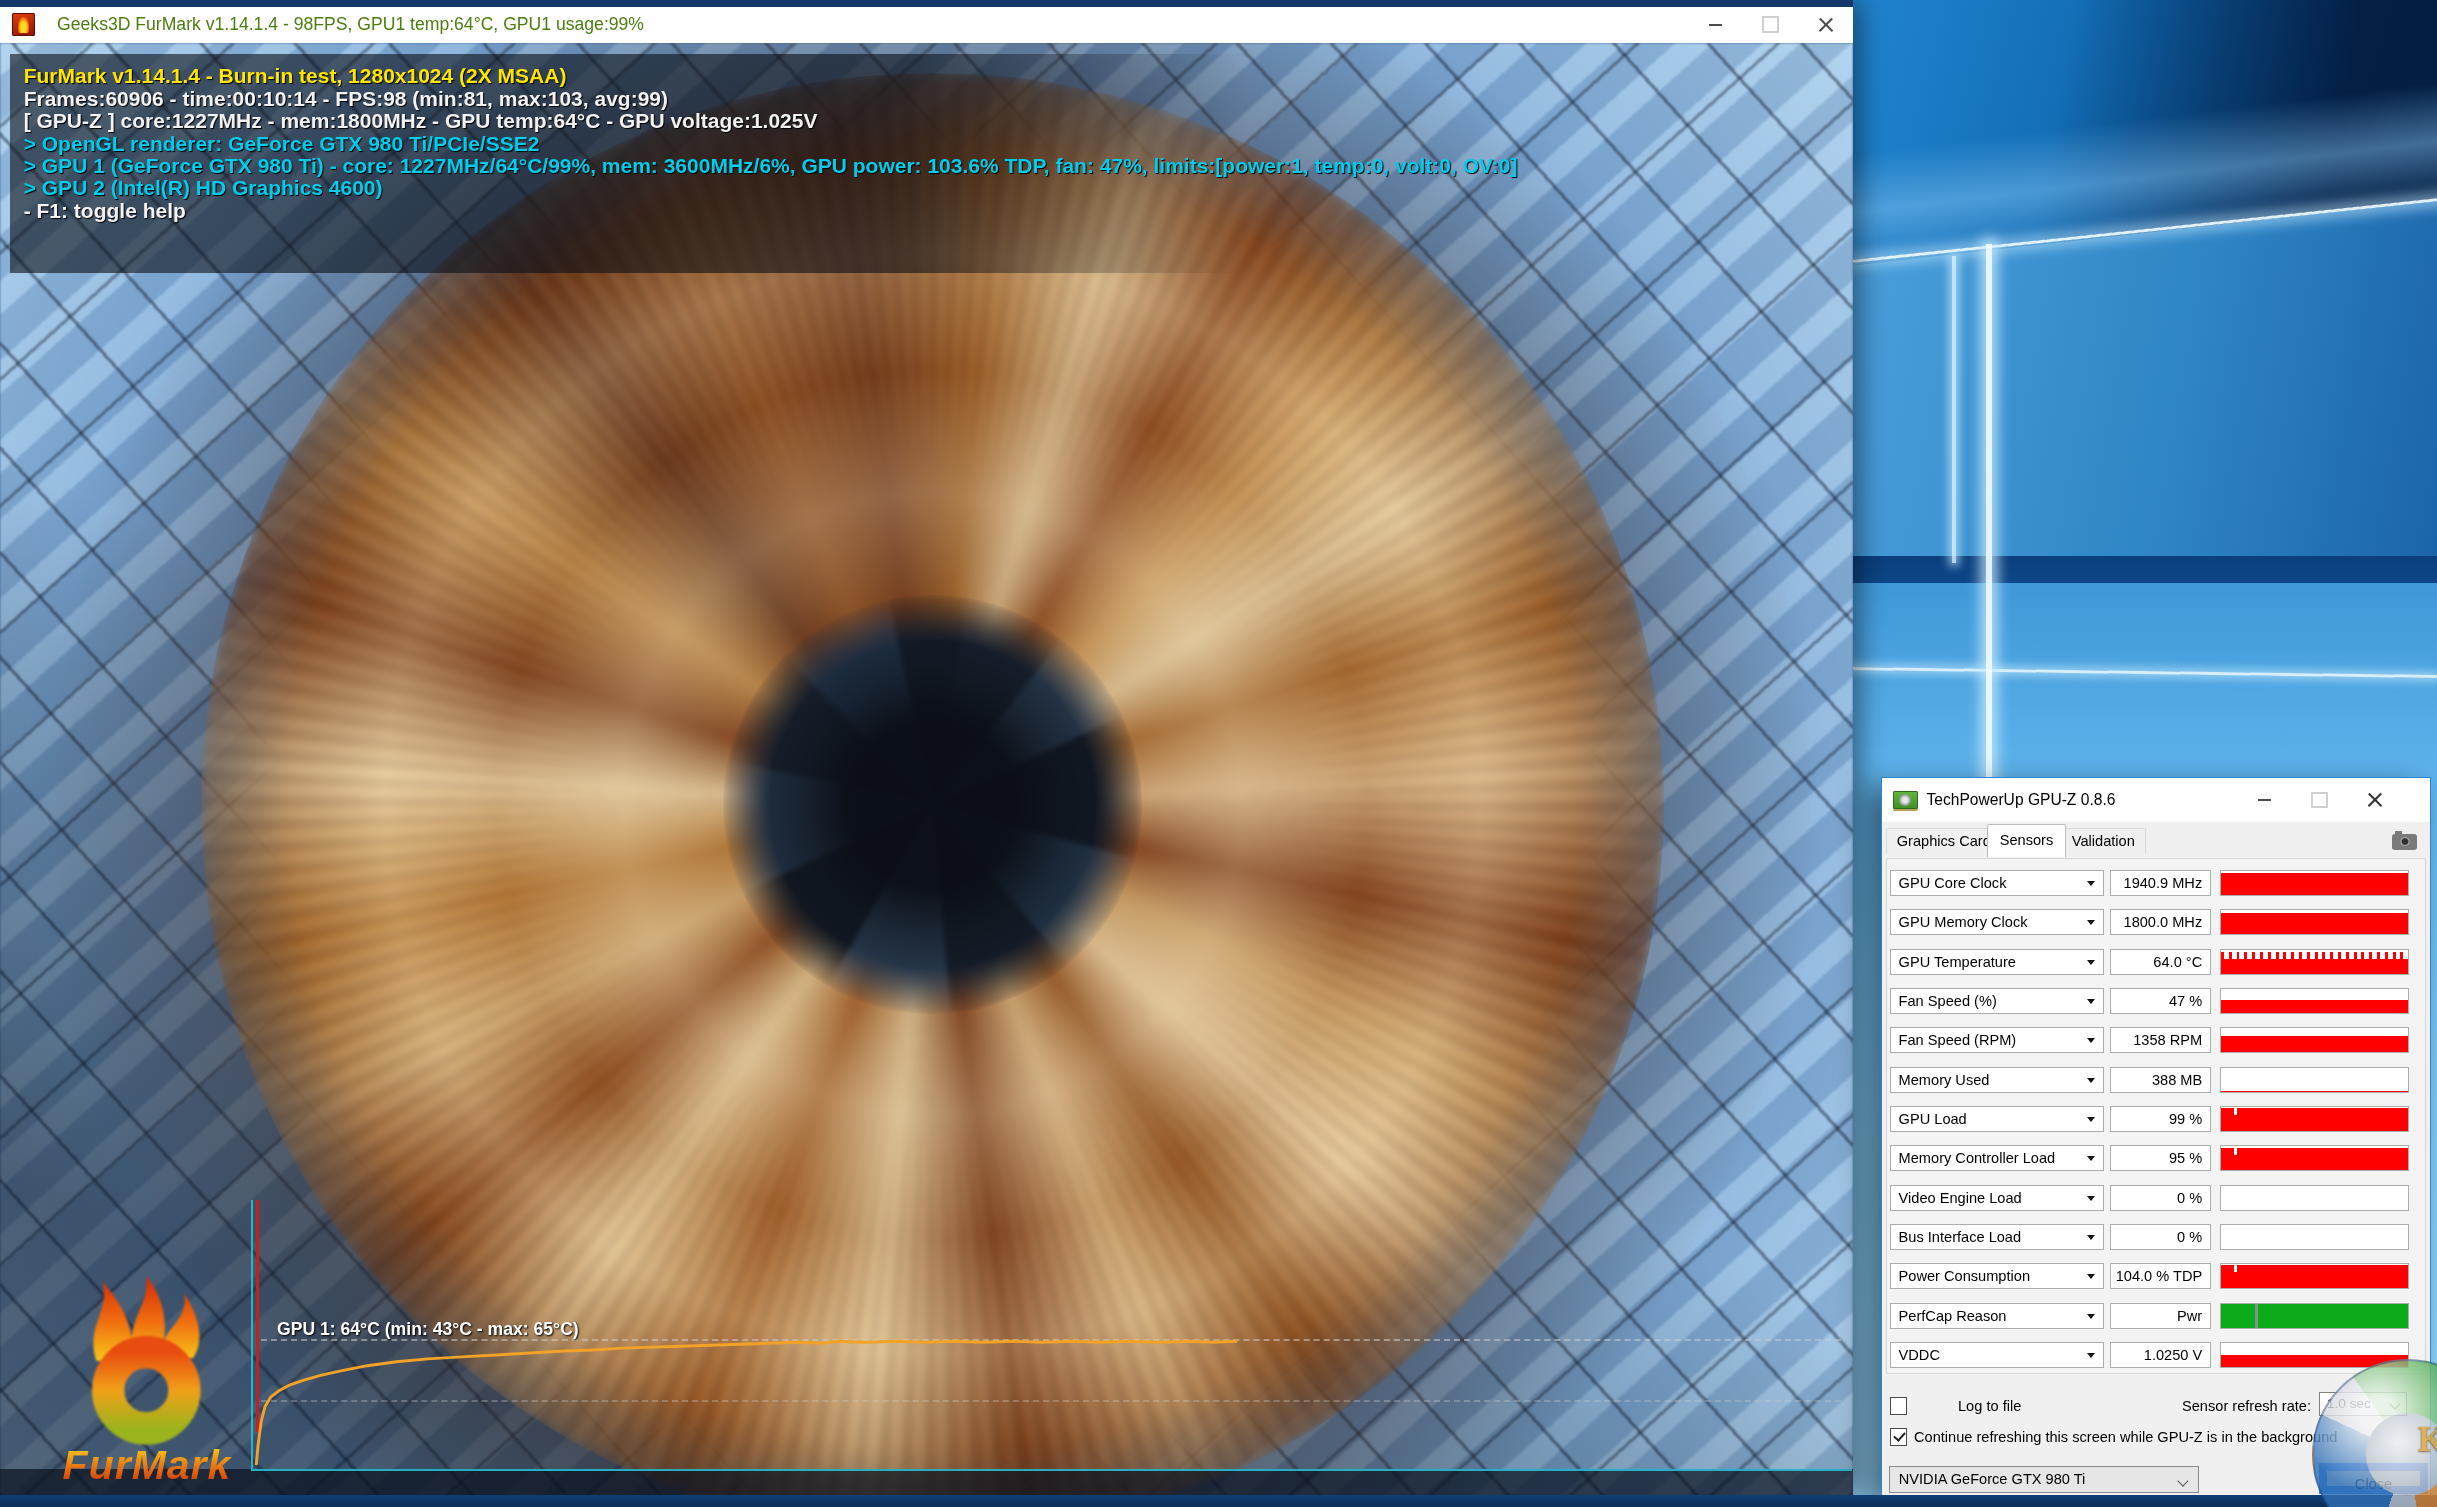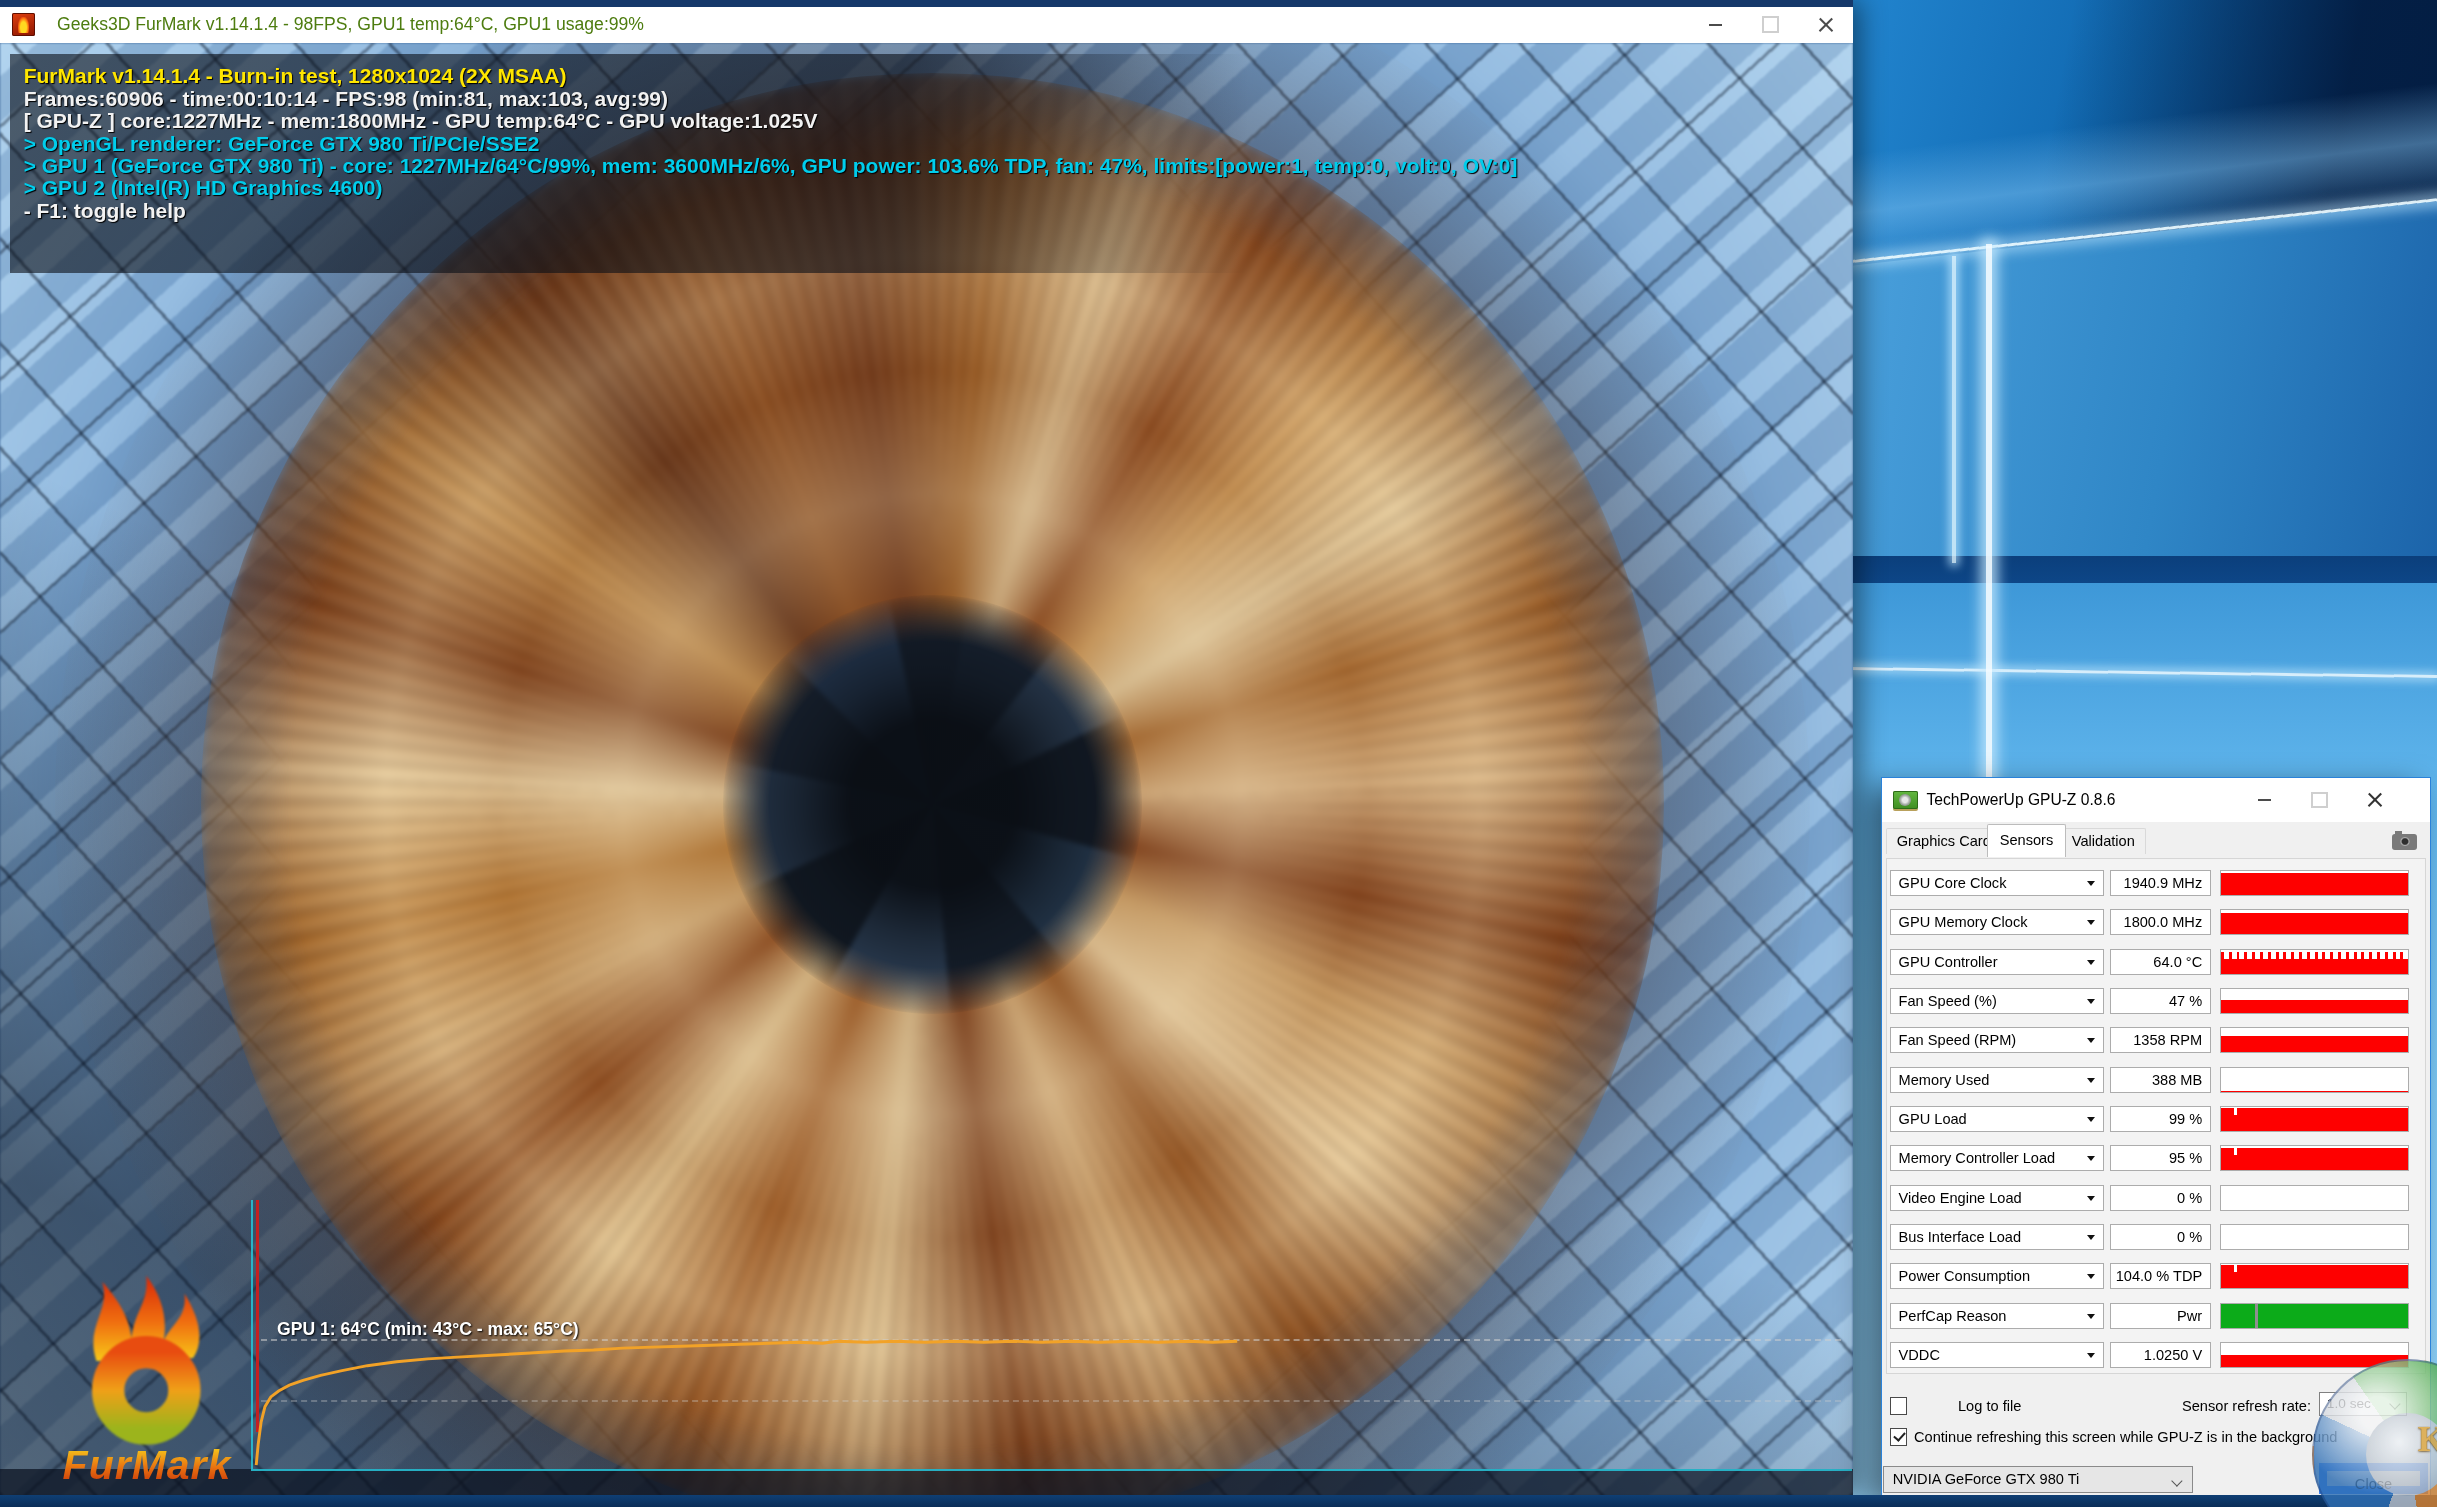--- a/index.html
+++ b/index.html
@@ -149,21 +149,21 @@
   .bar.red-notch::after{content:"";position:absolute;left:7%;top:0;width:2.9px;height:30%;background:#fff;}
 
   .cb{position:absolute;width:17.6px;height:17.6px;background:#fff;border:1px solid #494949;box-sizing:border-box;}
   .cb.checked::after{content:"";position:absolute;left:2.9px;top:2.9px;width:8.8px;height:4.9px;
     border-left:2px solid #222;border-bottom:2px solid #222;transform:rotate(-48deg);}
   .ftxt{position:absolute;font-size:14.6px;white-space:nowrap;color:#000;}
   .gz-refresh-dd{left:437px;top:614px;width:88px;height:24.4px;background:#fff;border:1px solid #808080;
     box-sizing:border-box;font-size:13.7px;line-height:22.4px;padding-left:6.8px;position:absolute;}
   .chev{position:absolute;right:6.8px;top:6.8px;width:6.8px;height:6.8px;border-right:1.6px solid #555;
     border-bottom:1.6px solid #555;transform:rotate(45deg);}
-  .gz-combo{left:1px;top:688px;width:310px;height:27px;background:#e6e6e6;border:1px solid #8a8a8a;
+  .gz-combo{left:7px;top:688px;width:310px;height:27px;background:#e6e6e6;border:1px solid #8a8a8a;
     box-sizing:border-box;font-size:14.6px;line-height:25px;padding-left:8.8px;position:absolute;}
   .gz-close{left:437px;top:685px;width:109px;height:31px;background:#e1e1e1;border:8px solid #3b82f6;
     box-sizing:border-box;text-align:center;line-height:27px;font-size:14.6px;position:absolute;}
 
   
   .taskbar{left:0;top:1495px;width:2437px;height:12.7px;background:linear-gradient(#0f3f74,#0a2c56);z-index:50;}
   .watermark{left:2312px;top:1359px;width:191px;height:191px;z-index:60;opacity:.82;}
   .wm-circle{position:absolute;inset:0;border-radius:50%;overflow:hidden;
     border:2px solid rgba(25,60,120,.5);
     background:
@@ -302,21 +302,21 @@
       </div>
     <div class="sv">1800.0 MHz</div>
     <div class="sg">
         <div class="sgin">
           <div class="bar red" style="height: 86%;"></div>
         </div>
       </div>
   </div>
   <div class="srow" style="top:171px">
     <div class="sl">
-        <span class="txt">GPU Controller</span>
+        <span class="txt">GPU Temperature</span>
         <span class="dd"></span>
       </div>
     <div class="sv">64.0 °C</div>
     <div class="sg">
         <div class="sgin">
           <div class="bar red-jag" style="height: 62%;"></div>
         </div>
       </div>
   </div>
   <div class="srow" style="top:210px">

